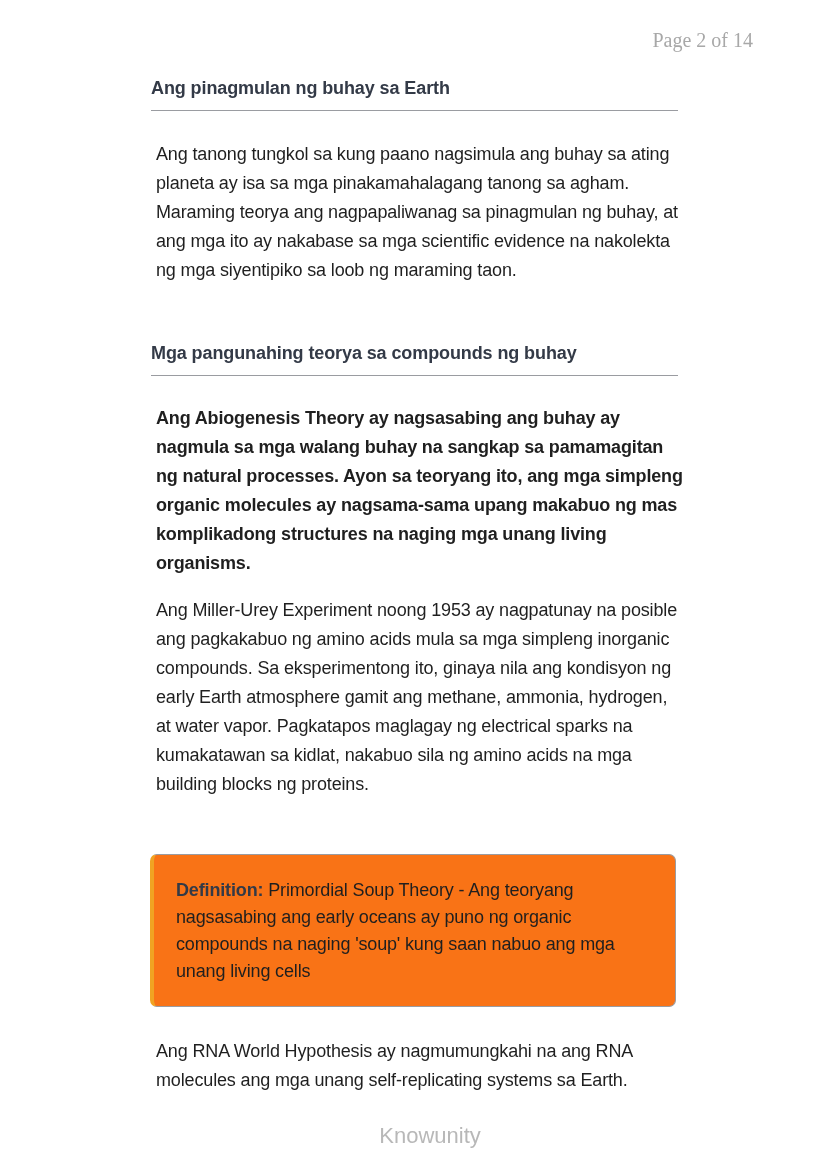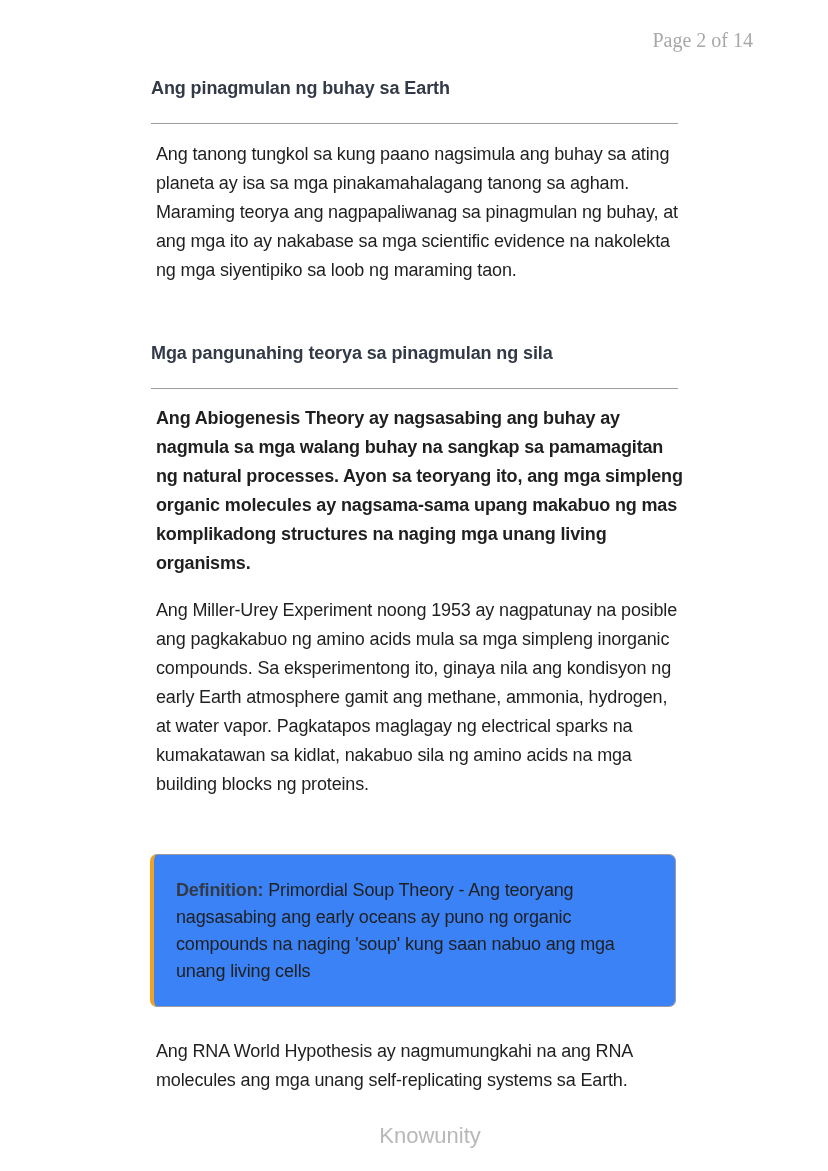--- a/index.html
+++ b/index.html
@@ -29,21 +29,21 @@
       top: 0;
       width: 527px;
     }
     .heading {
       position: absolute;
       left: 0;
       width: 527px;
       font-weight: bold;
       font-size: 18px;
       color: #333a47;
-      padding-bottom: 24px;
+      padding-bottom: 11px;
       border-bottom: 1.5px solid #9a9ca1;
       letter-spacing: -0.1px;
     }
     .para {
       position: absolute;
       left: 5px;
       width: 527px;
       font-size: 18px;
       line-height: 29px;
       color: #1f1f1f;
@@ -52,21 +52,21 @@
     .definition-box {
       position: absolute;
       left: -1px;
       width: 526px;
       top: 854px;
       height: 153px;
       border: 1px solid #9a9ca1;
       border-left: 4px solid #f0a323;
       border-radius: 7px;
       box-sizing: border-box;
-      background: #3b82f6;
+      background: #f97316;
     }
     .definition-text {
       position: absolute;
       left: 22px;
       top: 22px;
       width: 490px;
       font-size: 18px;
       line-height: 27px;
       color: #1f1f1f;
       letter-spacing: -0.15px;
@@ -89,21 +89,21 @@
 <body>
 
 <div class="page-number">Page 2 of 14</div>
 
 <div class="content">
 
   <div class="heading" style="top:78px;">Ang pinagmulan ng buhay sa Earth</div>
 
   <div class="para" style="top:140px;">Ang tanong tungkol sa kung paano nagsimula ang buhay sa ating planeta ay isa sa mga pinakamahalagang tanong sa agham. Maraming teorya ang nagpapaliwanag sa pinagmulan ng buhay, at ang mga ito ay nakabase sa mga scientific evidence na nakolekta ng mga siyentipiko sa loob ng maraming taon.</div>
 
-  <div class="heading" style="top:343px;">Mga pangunahing teorya sa pinagmulan ng sila</div>
+  <div class="heading" style="top:343px;">Mga pangunahing teorya sa compounds ng buhay</div>
 
   <div class="para" style="top:404px;font-weight:bold;">Ang Abiogenesis Theory ay nagsasabing ang buhay ay nagmula sa mga walang buhay na sangkap sa pamamagitan ng natural processes. Ayon sa teoryang ito, ang mga simpleng organic molecules ay nagsama-sama upang makabuo ng mas komplikadong structures na naging mga unang living organisms.</div>
 
   <div class="para" style="top:596px;">Ang Miller-Urey Experiment noong 1953 ay nagpatunay na posible ang pagkakabuo ng amino acids mula sa mga simpleng inorganic compounds. Sa eksperimentong ito, ginaya nila ang kondisyon ng early Earth atmosphere gamit ang methane, ammonia, hydrogen, at water vapor. Pagkatapos maglagay ng electrical sparks na kumakatawan sa kidlat, nakabuo sila ng amino acids na mga building blocks ng proteins.</div>
 
   <div class="definition-box">
     <div class="definition-text"><span class="definition-label">Definition:</span><span> Primordial Soup Theory - Ang teoryang nagsasabing ang early oceans ay puno ng organic compounds na naging 'soup' kung saan nabuo ang mga unang living cells</span></div>
   </div>
 
   <div class="para" style="top:1037px;">Ang RNA World Hypothesis ay nagmumungkahi na ang RNA molecules ang mga unang self-replicating systems sa Earth.</div>

